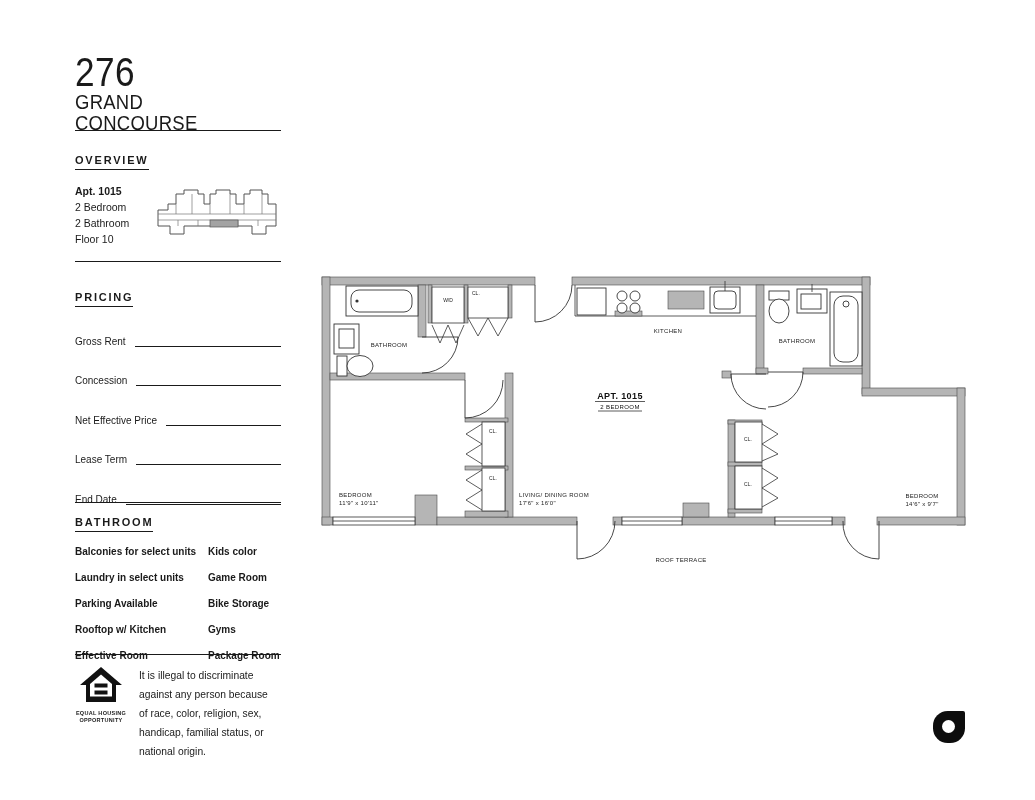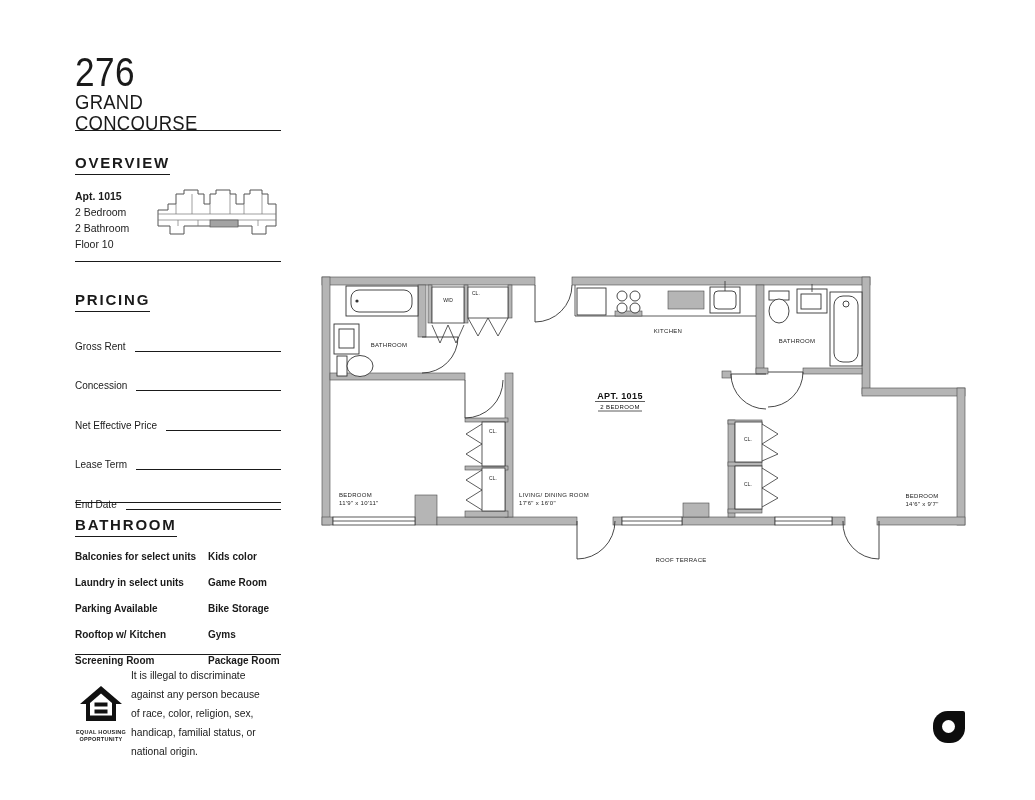--- a/index.html
+++ b/index.html
@@ -7,34 +7,34 @@
     width:1035px;height:800px;position:relative;background:#ffffff;
     font-family:"Liberation Sans", sans-serif;color:#1a1a1a;overflow:hidden;
   }
   .abs{position:absolute;}
   
   #sidebar{position:absolute;left:75px;top:0;width:206px;height:800px;}
   .rule{position:absolute;left:0;width:206px;border-top:1.4px solid #1a1a1a;}
   .logo-block{position:absolute;top:53px;left:0;transform:scaleX(.88);transform-origin:0 0;width:234px;}
   .logo-num{font-size:40px;line-height:38px;font-weight:300;letter-spacing:.5px;}
   .logo-word{font-size:21px;line-height:21px;font-weight:400;letter-spacing:.3px;}
-  .sec-head{font-size:15px;font-weight:bold;letter-spacing:1.8px;}
+  .sec-head{font-size:11px;font-weight:bold;letter-spacing:1.8px;}
   .sec-head span{display:inline-block;border-bottom:1.6px solid #1a1a1a;padding-bottom:3px;}
   .overview{position:absolute;top:154px;left:0;}
   .ov-items{margin-top:13px;font-size:10.5px;line-height:16px;}
   .ov-apt{font-weight:bold;}
   .keyplan{position:absolute;left:78px;top:32px;}
   .pricing{position:absolute;top:276px;left:0;width:206px;margin-top:15px;}
   .p-row{display:flex;align-items:flex-end;margin-top:26.5px;}
   .p-label{font-size:10px;white-space:nowrap;padding-right:9px;}
   .p-line{flex:1;border-bottom:1.3px solid #1a1a1a;height:12px;}
   .amenities{position:absolute;top:516px;left:0;width:210px;}
   .am-grid{display:grid;grid-template-columns:133px auto;row-gap:15px;margin-top:14px;
            font-size:10px;font-weight:bold;line-height:11px;}
-  .legal{position:absolute;top:666px;left:0;width:210px;display:flex;gap:4px;align-items:center;}
+  .legal{position:absolute;top:666px;left:0;width:210px;display:flex;gap:12px;}
   .eho{width:52px;text-align:center;}
   .eho-caption{font-size:5.5px;letter-spacing:.3px;line-height:7px;margin-top:2px;font-weight:bold;}
   .legal-text{font-size:10.3px;line-height:19px;width:140px;}
   
   .wall{fill:#b5b5b5;stroke:#4a4a4a;stroke-width:.6;}
   .fixt{fill:#ffffff;stroke:#333;stroke-width:.9;}
   .fixt-soft{fill:#ffffff;stroke:#333;stroke-width:.8;}
   .thin{stroke:#333;stroke-width:.8;fill:none;}
   .door{stroke:#333;stroke-width:.9;fill:none;}
   .win{fill:#ffffff;stroke:#333;stroke-width:.8;}
@@ -105,21 +105,21 @@
     <div class="sec-head"><span>BATHROOM</span></div>
     <div class="am-grid">
       <div>Balconies for select units</div>
       <div>Kids color</div>
       <div>Laundry in select units</div>
       <div>Game Room</div>
       <div>Parking Available</div>
       <div>Bike Storage</div>
       <div>Rooftop w/ Kitchen</div>
       <div>Gyms</div>
-      <div>Screening Room</div>
+      <div>Effective Room</div>
       <div>Package Room</div>
     </div>
   </div>
   <div class="rule" style="top:654px"></div>
 
   <div class="legal">
     <div class="eho">
       <svg width="46" height="38" viewBox="0 0 46 38">
         <path d="M23,1 L2,19 H8 V36 H38 V19 H44 Z" fill="#111"></path>
         <path d="M23,8.5 L12,18 V30.5 H34 V18 Z" fill="#fff"></path>

